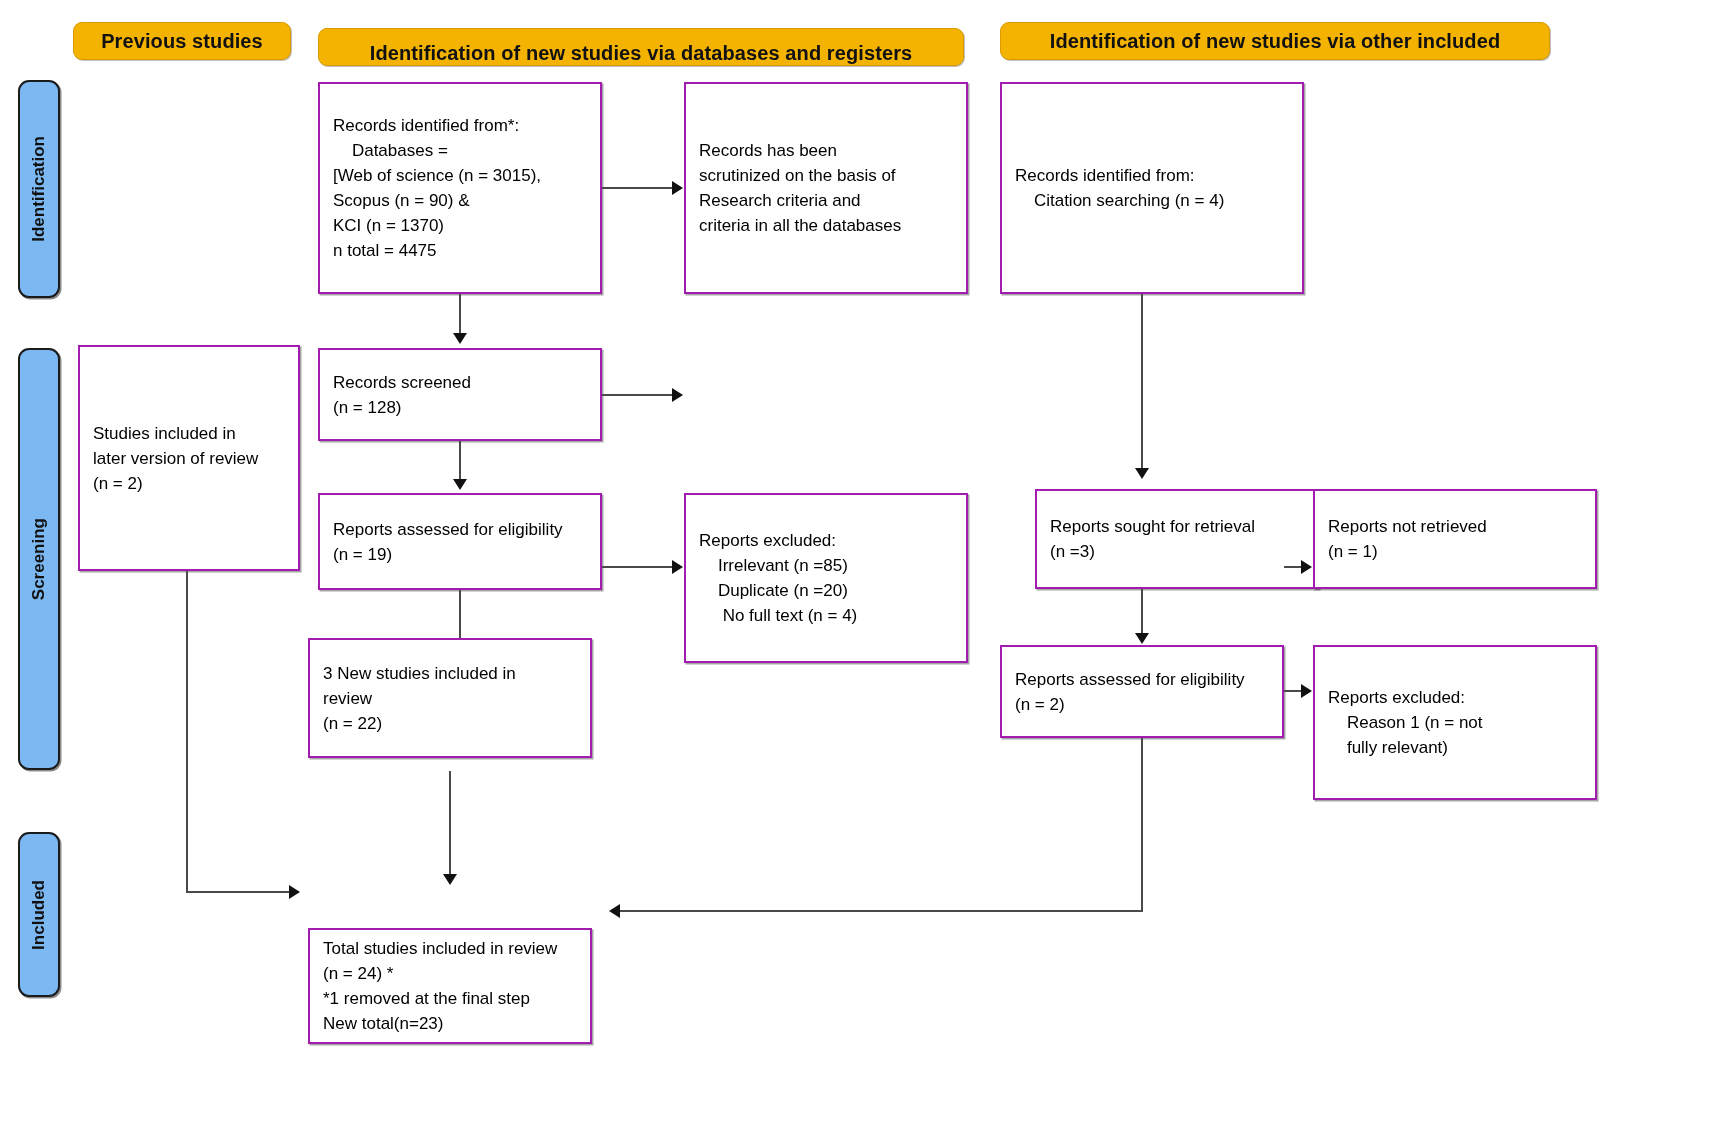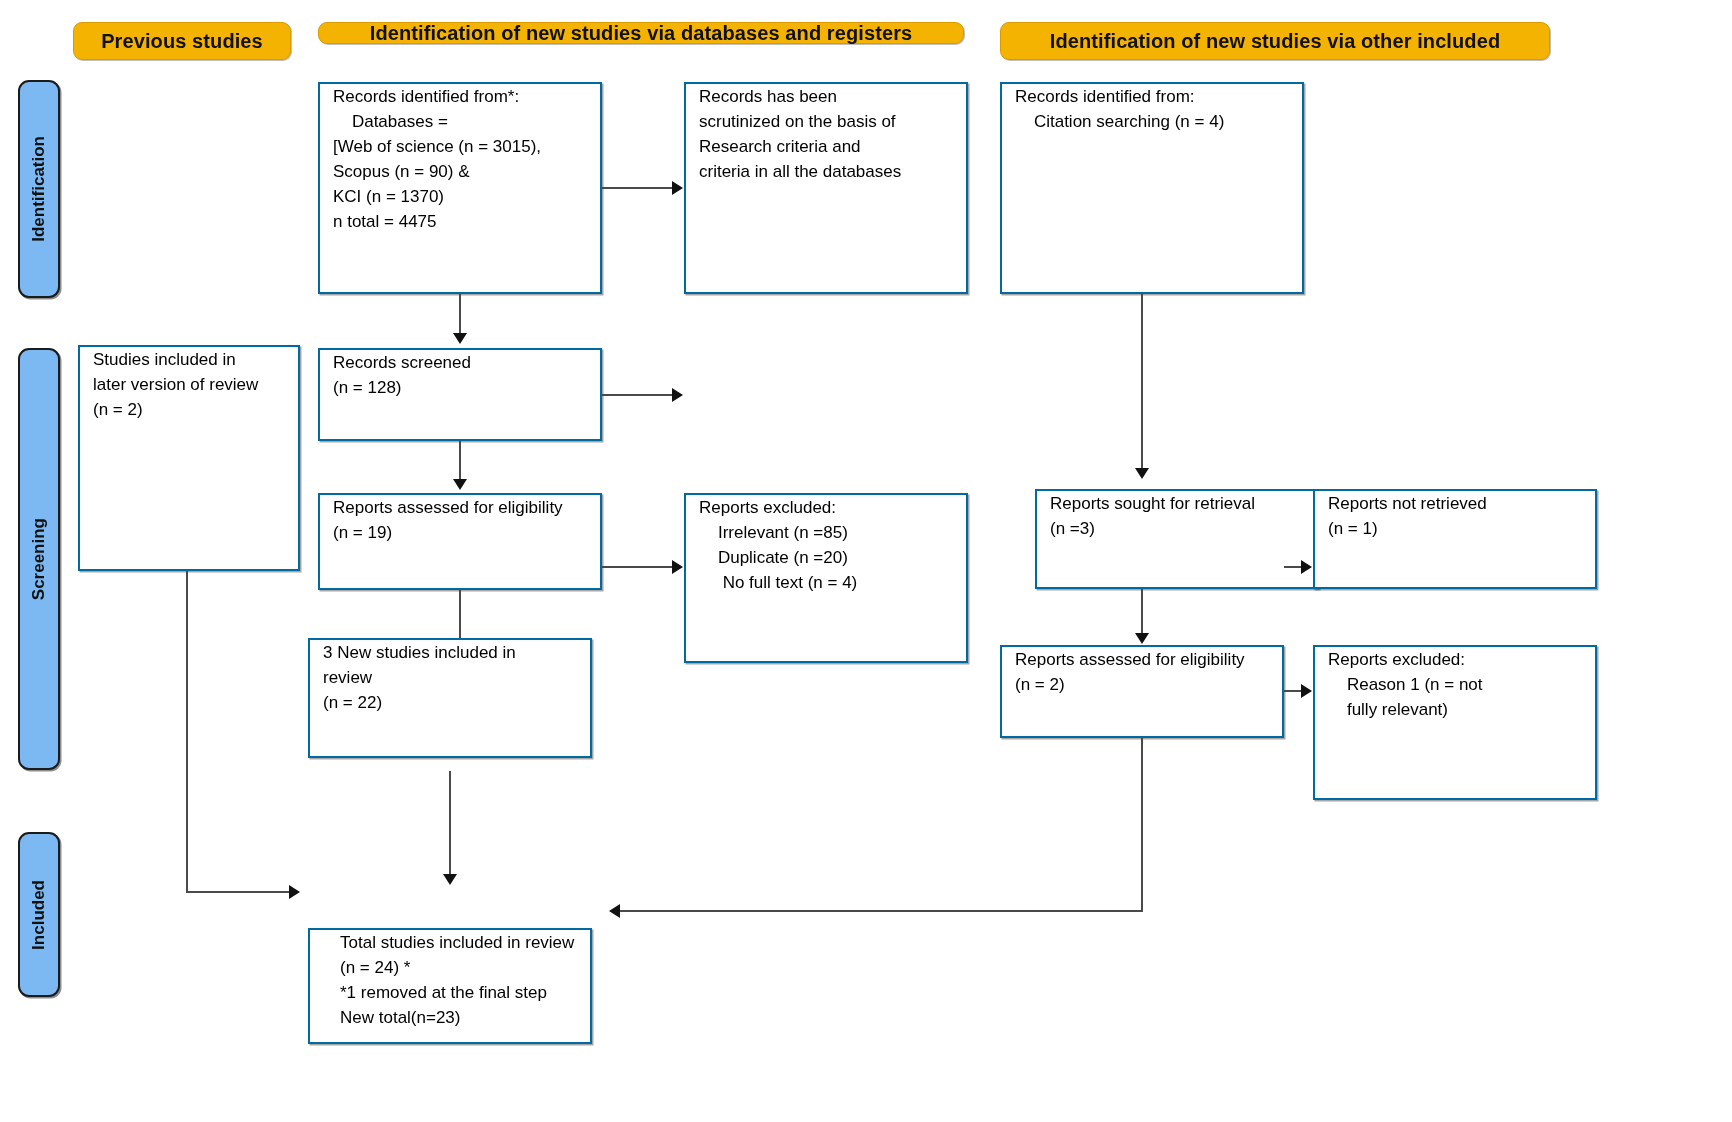--- a/index.html
+++ b/index.html
@@ -52,23 +52,24 @@
     font-weight:bold;
     font-size:17px;
     color:#111;
     white-space:nowrap;
   }
 
   
   .node{
     position:absolute;
     background:#fff;
-    border:2px solid #0369a1;
+    border:2px solid #a21caf;
     box-sizing:border-box;
     display:flex;
+    align-items:center;
     box-shadow:1.5px 1.5px 0 rgba(0,0,0,.35);
   }
   .node .txt{
     font-size:17px;
     line-height:25px;
     padding:0 13px;
     white-space:pre-wrap;
     width:100%;
   }
 
@@ -98,21 +99,21 @@
 </style>
 </head>
 <body>
 
 <div id="canvas">
 
   <div class="stage-pill" style="left:73px; top:22px; width:218px; height:38px;">
     <span>Previous studies</span>
   </div>
 
-  <div class="stage-pill" style="left:318px; top:22px; width:646px; height:22px;">
+  <div class="stage-pill" style="left:318px; top:28px; width:646px; height:38px;align-items:flex-end;">
     <span>Identification of new studies via databases and registers</span>
   </div>
 
   <div class="stage-pill" style="left:1000px; top:22px; width:550px; height:38px;">
     <span>Identification of new studies via other included</span>
   </div>
 
   <div class="phase-bar" style="left:18px; top:80px; width:42px; height:218px;">
     <span>Identification</span>
   </div>
@@ -223,21 +224,21 @@
 
   <div class="node" style="left:308px; top:638px; width:284px; height:120px;">
     <div class="txt">3 New studies included in
 review
 (n = 22)</div>
   </div>
 
   <div class="conn" style="left:449px; top:771px; width:2px; height:112px;"></div>
   <div class="arrow-down" style="left:443px; top:874px;"></div>
 
-  <div class="node" style="left:308px; top:928px; width:284px; height:116px;padding-left:17px;">
+  <div class="node" style="left:308px; top:928px; width:284px; height:116px;">
     <div class="txt">Total studies included in review
 (n = 24) *
 *1 removed at the final step
 New total(n=23)</div>
   </div>
 
   <div class="conn" style="left:186px; top:571px; width:2px; height:322px;"></div>
   <div class="conn" style="left:186px; top:891px; width:104px; height:2px;"></div>
   <div class="arrow-right" style="left:289px; top:885px;"></div>
 

